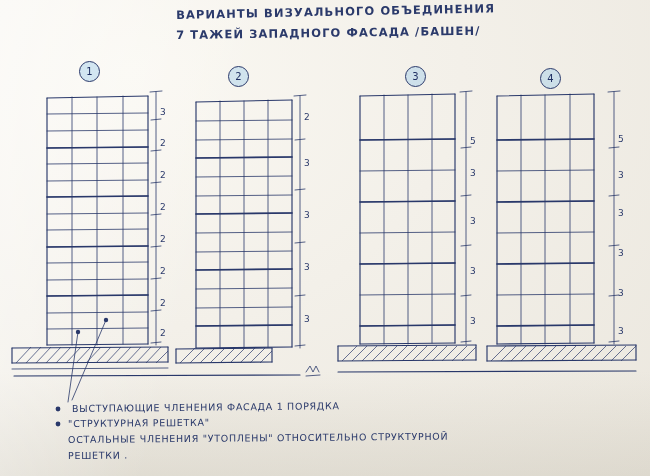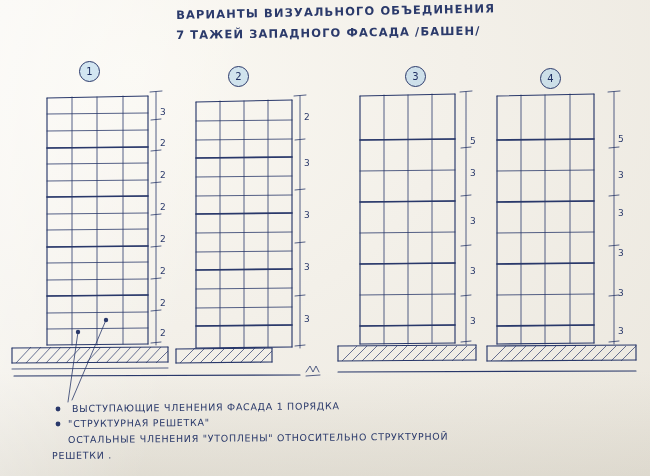--- a/index.html
+++ b/index.html
@@ -359,15 +359,15 @@
   <div class="tick-label" style="left:618px; top:134px;">5</div>
   <div class="tick-label" style="left:618px; top:170px;">3</div>
   <div class="tick-label" style="left:618px; top:208px;">3</div>
   <div class="tick-label" style="left:618px; top:248px;">3</div>
   <div class="tick-label" style="left:618px; top:288px;">3</div>
   <div class="tick-label" style="left:618px; top:326px;">3</div>
 
   <div class="handwrite note-line" style="left:72px; top:403px; transform: rotate(-0.6deg);">ВЫСТУПАЮЩИЕ  ЧЛЕНЕНИЯ ФАСАДА 1 ПОРЯДКА</div>
   <div class="handwrite note-line" style="left:68px; top:418px; transform: rotate(-0.5deg);">"СТРУКТУРНАЯ РЕШЕТКА"</div>
   <div class="handwrite note-line" style="left:68px; top:434px; transform: rotate(-0.5deg);">ОСТАЛЬНЫЕ  ЧЛЕНЕНИЯ "УТОПЛЕНЫ" ОТНОСИТЕЛЬНО СТРУКТУРНОЙ</div>
-  <div class="handwrite note-line" style="left:52px; top:450px; transform: rotate(-0.4deg);">РЕШЕТКИ .</div>
+  <div class="handwrite note-line" style="left:68px; top:450px; transform: rotate(-0.4deg);">РЕШЕТКИ .</div>
 
 </div>
 
 </body></html>

